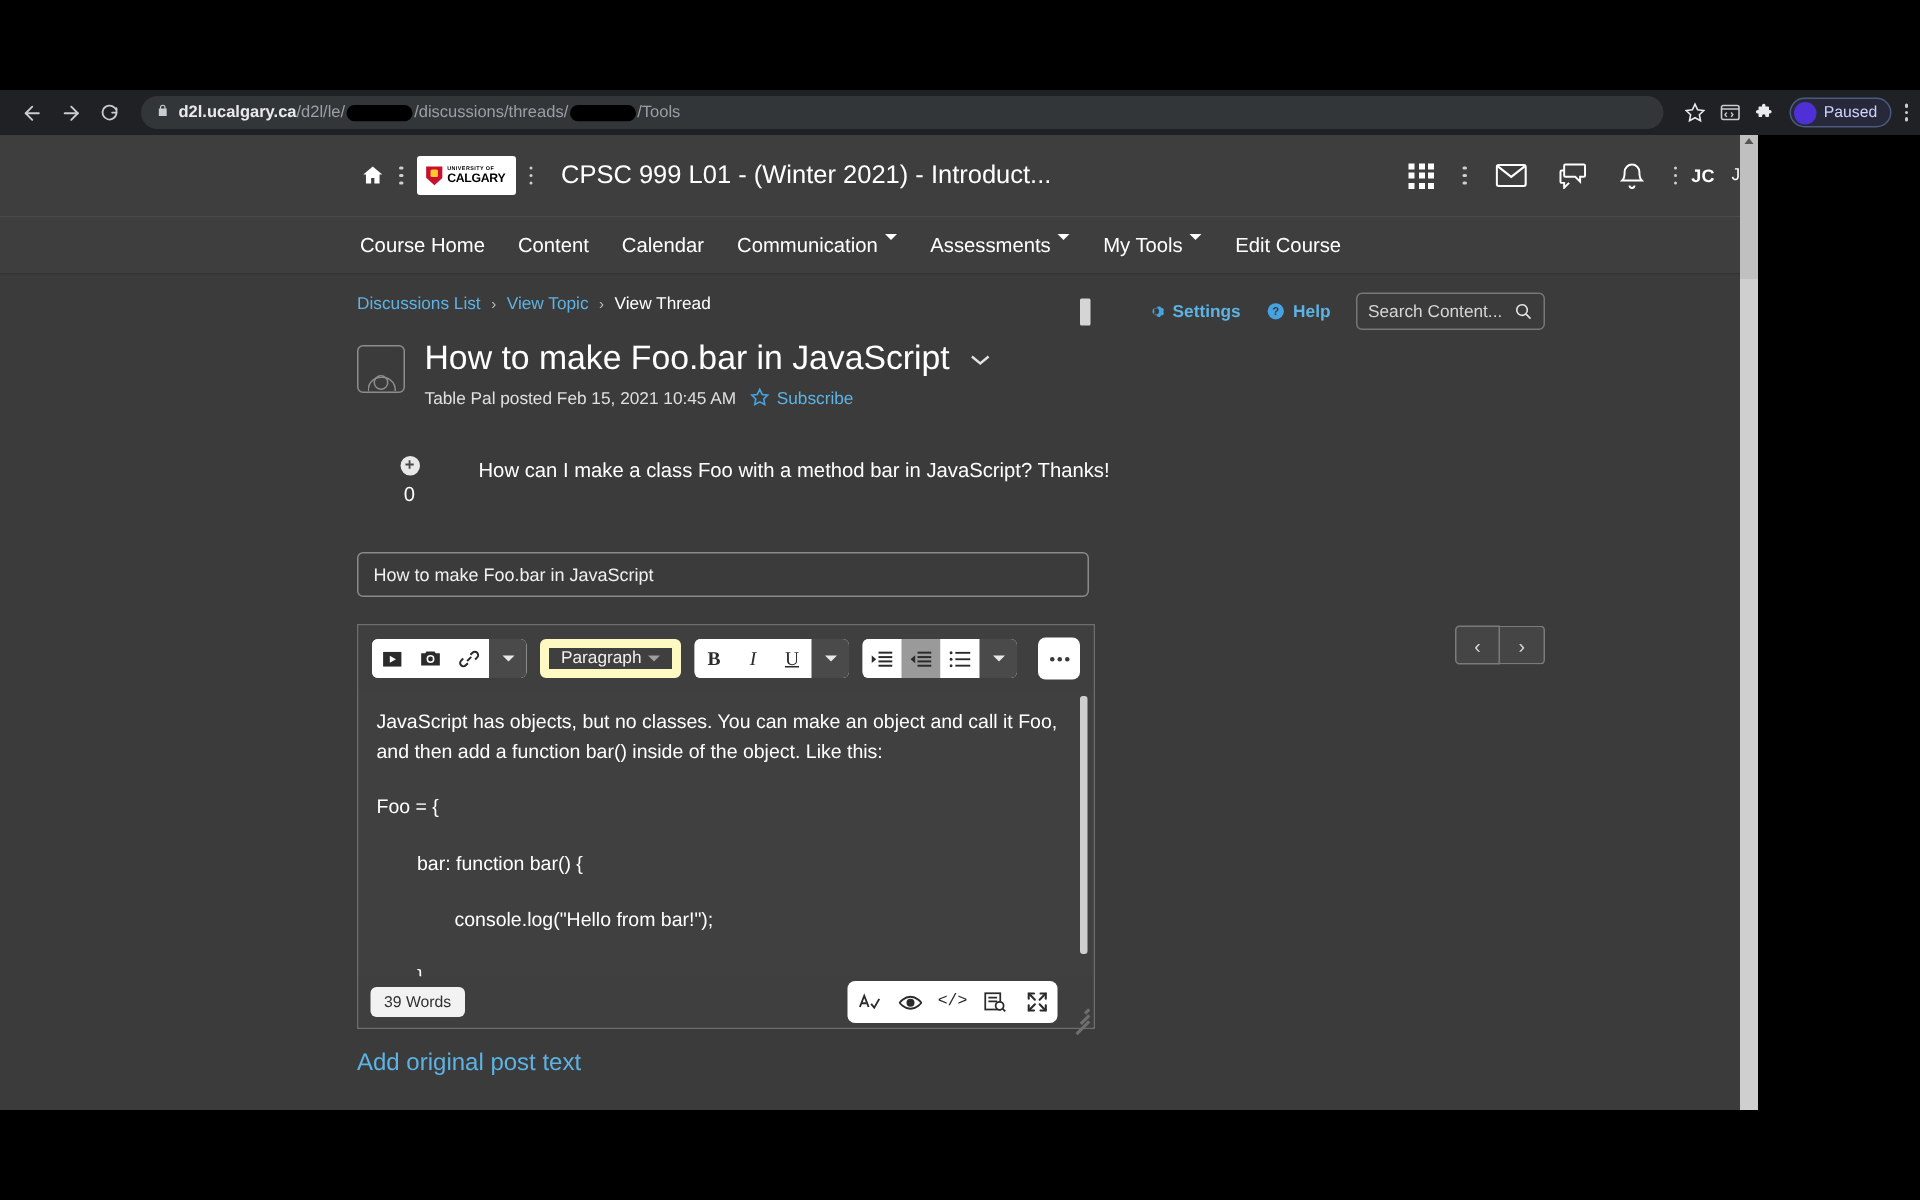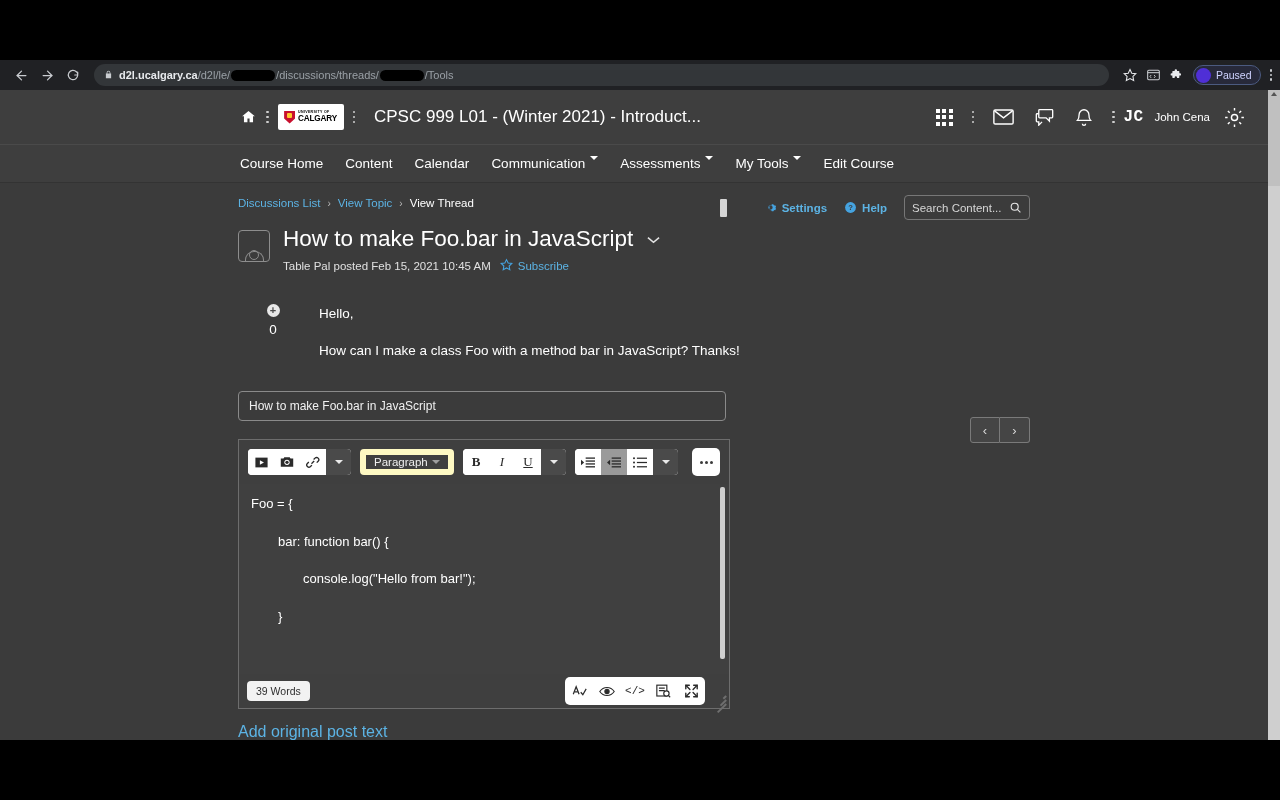--- a/index.html
+++ b/index.html
@@ -43,21 +43,21 @@
     height: 20px; padding: 0 8px 0 2px; background: #27293a;
   }
   .profile-dot { width: 15px; height: 15px; border-radius: 50%; background: #4f2fd6; }
   .profile-pill span { font-size: 10.5px; color: #cfd3ff; }
   .kebab-v { display: flex; flex-direction: column; gap: 2px; align-items: center; }
   .kebab-v i { width: 2.5px; height: 2.5px; border-radius: 50%; background: #c9ccd0; display:block; }
 
   
   .viewport {
     position: relative;
-    height: 650px; width: 1280px;
+    height: 650px; width: 1172px;
     background: #84cc16;
     overflow: hidden;
   }
   .page {
     position: absolute; top: 0; left: 0;
     width: 1268px; height: 650px;
     background: #3b3b3b;
   }
   .page-scrollbar {
     position: absolute; top: 0; right: 0; width: 12px; height: 650px;
@@ -102,21 +102,21 @@
   .course-title {
     color: #fff; font-size: 17px; margin-left: 10px; white-space: nowrap;
     overflow: hidden; flex: 0 1 auto;
   }
   .nav-spacer { flex: 1 1 auto; }
   .nav-icons { display: flex; align-items: center; gap: 0; }
   .nav-icons > * { flex: 0 0 auto; }
   .waffle { display: grid; grid-template-columns: repeat(3, 4px); gap: 2.5px; }
   .waffle i { width: 4px; height: 4px; background: #fff; display:block; }
   .ni { color: #fff; display: flex; align-items: center; justify-content: center; padding: 0 10px; }
-  .jc-initials { color: #fff; font-size: 16px; font-weight: bold; letter-spacing: .3px; font-family: Liberation Mono, monospace; }
+  .jc-initials { color: #fff; font-size: 12px; font-weight: bold; letter-spacing: .3px; }
   .user-name { color: #fff; font-size: 11.5px; margin-left: 11px; }
 
   
   .course-menu {
     height: 38px; background: #3e3e3e; display: flex; align-items: center;
     padding-left: 240px; gap: 22px; border-bottom: 1px solid #333;
   }
   .cm-item { color: #fff; font-size: 13.5px; display: flex; gap: 5px; white-space: nowrap; }
   .caret-d {
     width: 0; height: 0; border-left: 4px solid transparent; border-right: 4px solid transparent;
@@ -518,21 +518,20 @@
         </div>
       </div>
     </div>
 
     <div class="post-row">
       <div class="vote">
         <div class="vote-circle">+</div>
         <div class="vote-count">0</div>
       </div>
       <div class="post-text">
-        <p>Hello,</p>
         <p>How can I make a class Foo with a method bar in JavaScript? Thanks!</p>
       </div>
     </div>
 
     <div class="subject-input">
       <span>How to make Foo.bar in JavaScript</span>
     </div>
 
     <div class="editor">
       <div class="ed-toolbar">
@@ -613,20 +612,21 @@
 
         <div class="more-btn">
               <i></i>
               <i></i>
               <i></i>
             </div>
       </div>
 
       <div class="ed-body">
         <div style="padding-left:6px;">
+          <p>JavaScript has objects, but no classes. You can make an object and call it Foo, and then add a function bar() inside of the object. Like this:</p>
           <p>Foo = {</p>
           <p style="padding-left:27px;">bar: function bar() {</p>
           <p style="padding-left:52px;">console.log("Hello from bar!");</p>
           <p style="padding-left:27px;">}</p>
         </div>
         <div class="ed-scroll">
               <div class="eth"></div>
             </div>
       </div>
 

